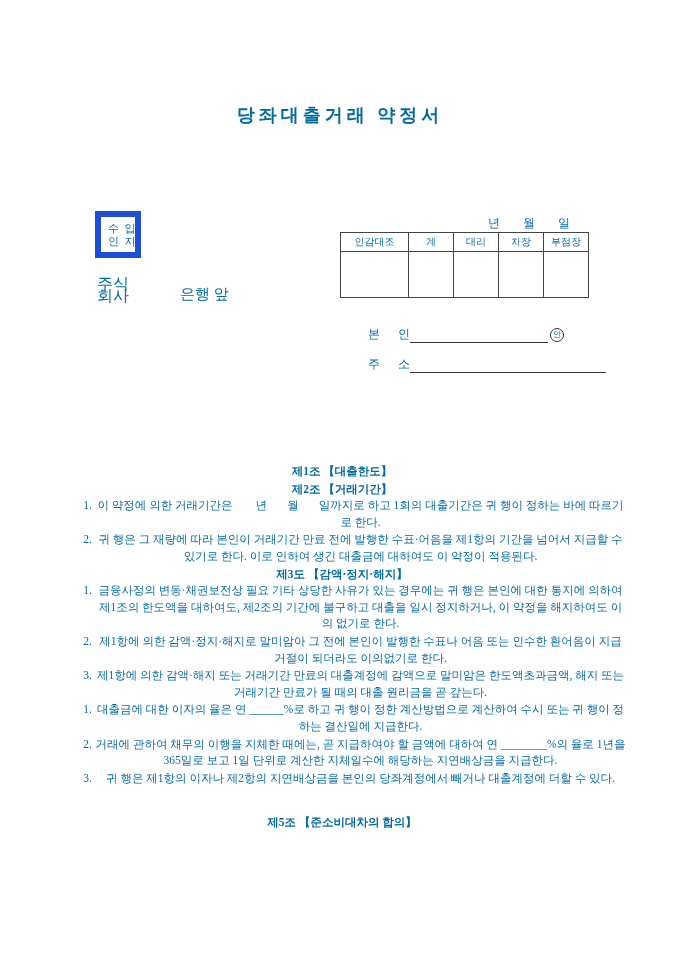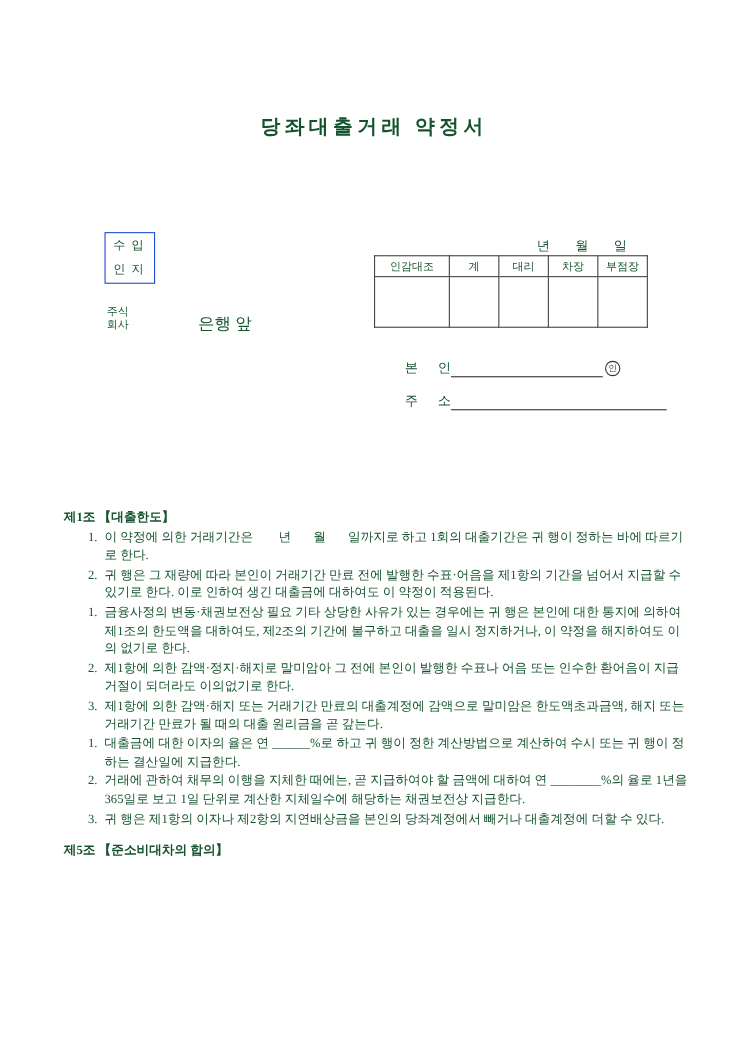--- a/index.html
+++ b/index.html
@@ -2,39 +2,39 @@
 <html><head>
 <meta charset="utf-8">
 <style>
   * { margin:0; padding:0; box-sizing:border-box; }
   html,body { background:#ffffff; }
   .page {
     position:relative;
     width:680px; height:962px;
     background:#ffffff;
     font-family:"Liberation Serif","DejaVu Serif",serif;
-    color:#14532d;
+    color:#0369a1;
     overflow:hidden;
   }
   .title {
     position:absolute; top:103px; left:0; width:100%;
     text-align:center; font-size:18px; font-weight:bold; letter-spacing:4px;
   }
   .date-line {
     position:absolute; top:215px; left:488px; width:82px;
     display:flex; justify-content:space-between; font-size:12px;
   }
   .stamp-box {
     position:absolute; top:211px; left:95px; width:46px; height:47px;
-    border:1px solid #1d4ed8; padding:5px 7px;
+    border:6px solid #1d4ed8; padding:5px 7px;
     display:flex; flex-direction:column; justify-content:space-between;
     font-size:11px;
   }
   .stamp-row { white-space:pre; line-height:13px; }
-  .company { position:absolute; top:278px; left:97px; font-size:10px; line-height:12px; }
+  .company { position:absolute; top:278px; left:97px; font-size:16px; line-height:12px; }
   .bank { position:absolute; top:285px; left:180px; font-size:15px; }
   .approval-table { position:absolute; top:232px; left:340px; border-collapse:collapse; table-layout:fixed; }
   .approval-table th, .approval-table td { border:1px solid #444; }
   .approval-table th { font-size:10px; font-weight:normal; height:19px; padding:0 2px; text-align:center; width:45px;margin-left:44px; }
   .approval-table th.col-wide { width:68px; }
   .approval-table td { height:46px; }
   .sign-line { position:absolute; left:368px; font-size:12px; display:flex; align-items:flex-end; }
   .name-line { top:326px; }
   .addr-line { top:356px; }
   .sign-label { white-space:pre; }
@@ -47,27 +47,27 @@
     margin-left:2px; margin-bottom:1px; flex:none;
   }
   .intro {
     position:absolute; top:399px; left:72px; width:550px;
     font-size:11.5px; line-height:16.5px; text-indent:12px; white-space:pre-wrap;
   }
   .articles {
     position:absolute; top:463px; left:58px; width:568px;
     font-size:11.5px; line-height:16.6px;
   }
-  .article { margin-bottom:1px; }
+  .article { margin-bottom:1px;text-align:center; }
   .art-heading { font-weight:bold; }
   .art-body { padding-left:22px; white-space:pre-wrap; }
   .item { display:flex; padding-left:22px; margin-bottom:1px; }
   .item-num { width:15px; flex:none; }
   .item-text { flex:1; white-space:pre-wrap; }
-  .article-last { margin-top:12px; }
+  .article-last { margin-top:28px; }
 </style>
 </head>
 <body>
 
 <div class="page">
 
   <h1 class="title">당좌대출거래 약정서</h1>
 
   <div class="date-line">
     <span>년</span>
@@ -120,31 +120,33 @@
   </div>
 
 
   <div class="articles">
 
     <div class="article">
       <div class="art-heading">제1조 【대출한도】</div>
     </div>
 
     <div class="article">
+      <div class="art-heading">제2조 【거래기간】</div>
       <div class="item">
         <span class="item-num">1.</span>
         <span class="item-text">이 약정에 의한 거래기간은        년       월       일까지로 하고 1회의 대출기간은 귀 행이 정하는 바에 따르기로 한다.</span>
       </div>
       <div class="item">
         <span class="item-num">2.</span>
         <span class="item-text">귀 행은 그 재량에 따라 본인이 거래기간 만료 전에 발행한 수표·어음을 제1항의 기간을 넘어서 지급할 수 있기로 한다. 이로 인하여 생긴 대출금에 대하여도 이 약정이 적용된다.</span>
       </div>
     </div>
 
     <div class="article">
+      <div class="art-heading">제3도 【감액·정지·해지】</div>
       <div class="item">
         <span class="item-num">1.</span>
         <span class="item-text">금융사정의 변동·채권보전상 필요 기타 상당한 사유가 있는 경우에는 귀 행은 본인에 대한 통지에 의하여 제1조의 한도액을 대하여도, 제2조의 기간에 불구하고 대출을 일시 정지하거나, 이 약정을 해지하여도 이의 없기로 한다.</span>
       </div>
       <div class="item">
         <span class="item-num">2.</span>
         <span class="item-text">제1항에 의한 감액·정지·해지로 말미암아 그 전에 본인이 발행한 수표나 어음 또는 인수한 환어음이 지급거절이 되더라도 이의없기로 한다.</span>
       </div>
       <div class="item">
         <span class="item-num">3.</span>
@@ -152,21 +154,21 @@
       </div>
     </div>
 
     <div class="article">
       <div class="item">
         <span class="item-num">1.</span>
         <span class="item-text">대출금에 대한 이자의 율은 연 ______%로 하고 귀 행이 정한 계산방법으로 계산하여 수시 또는 귀 행이 정하는 결산일에 지급한다.</span>
       </div>
       <div class="item">
         <span class="item-num">2.</span>
-        <span class="item-text">거래에 관하여 채무의 이행을 지체한 때에는, 곧 지급하여야 할 금액에 대하여 연 ________%의 율로 1년을 365일로 보고 1일 단위로 계산한 지체일수에 해당하는 채권보전상 지급한다.</span>
+        <span class="item-text">거래에 관하여 채무의 이행을 지체한 때에는, 곧 지급하여야 할 금액에 대하여 연 ________%의 율로 1년을 365일로 보고 1일 단위로 계산한 지체일수에 해당하는 지연배상금을 지급한다.</span>
       </div>
       <div class="item">
         <span class="item-num">3.</span>
         <span class="item-text">귀 행은 제1항의 이자나 제2항의 지연배상금을 본인의 당좌계정에서 빼거나 대출계정에 더할 수 있다.</span>
       </div>
     </div>
 
     <div class="article article-last">
       <div class="art-heading">제5조 【준소비대차의 합의】</div>
     </div>

